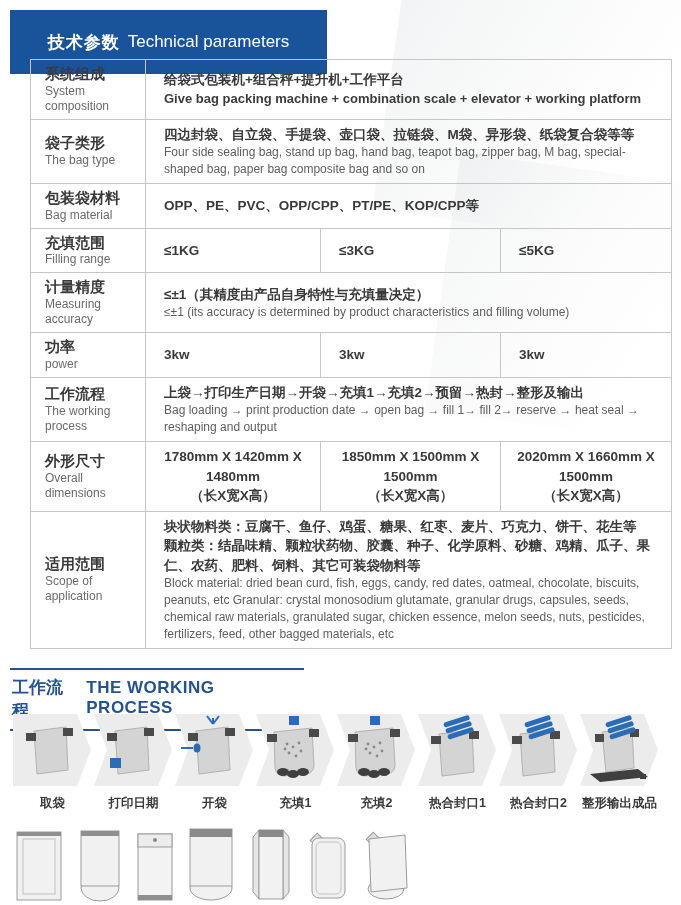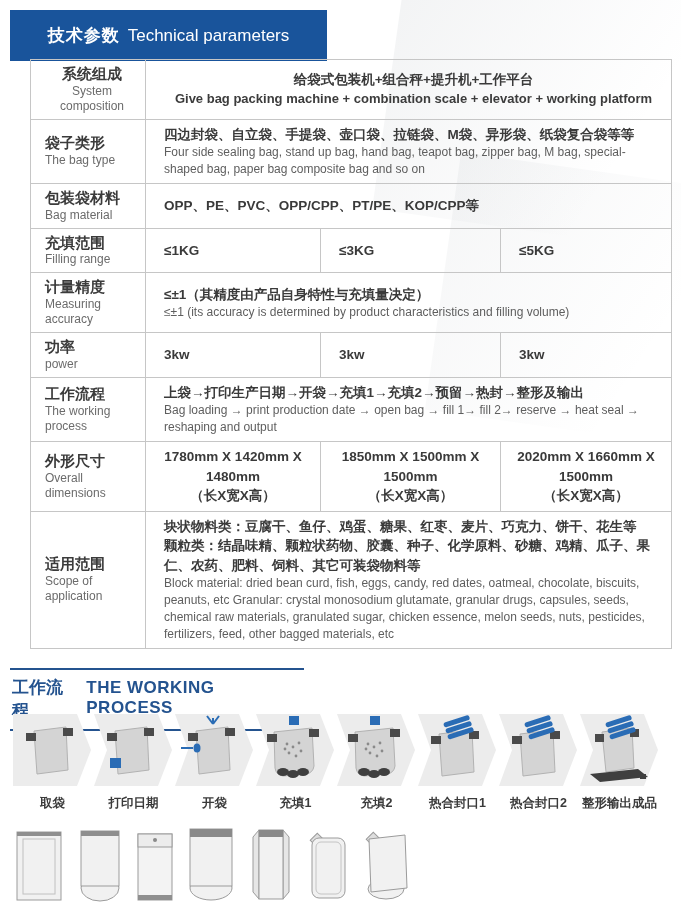--- a/index.html
+++ b/index.html
@@ -2,21 +2,21 @@
 <html><head>
 <meta charset="utf-8">
 <style>
   html,body{margin:0;padding:0;background:#fff;}
   body{font-family:"Liberation Sans","DejaVu Sans",sans-serif;color:#3a3a3a;}
   .page{position:relative;width:681px;height:905px;background:#ffffff;overflow:hidden;}
   .wm{position:absolute;pointer-events:none;}
   .wm1{top:-60px;right:-140px;width:430px;height:300px;background:linear-gradient(115deg,rgba(120,130,140,0.10),rgba(120,130,140,0) 60%);transform:rotate(8deg);}
   .wm2{top:180px;right:-180px;width:420px;height:260px;background:linear-gradient(115deg,rgba(120,130,140,0.07),rgba(120,130,140,0) 55%);transform:rotate(8deg);}
 
-  .header-badge{position:absolute;left:10px;top:10px;width:317px;height:51px;background:#19549b;display:flex;align-items:center;justify-content:center;gap:8px;}
+  .header-badge{position:absolute;left:10px;top:10px;width:317px;height:64px;background:#19549b;display:flex;align-items:center;justify-content:center;gap:8px;}
   .header-badge .zh{color:#fff;font-size:17px;font-weight:bold;letter-spacing:1px;}
   .header-badge .en{color:#fff;font-size:17px;font-weight:400;}
 
   table.params{position:absolute;left:30px;top:59px;width:641px;border-collapse:collapse;table-layout:fixed;}
   table.params td{border:1px solid #c6c6c6;vertical-align:middle;padding:5px 8px 5px 18px;}
   table.params td.label-cell{padding:5px 6px 5px 14px;}
   .label-cell .lzh{font-size:15px;font-weight:bold;color:#3b3b3b;line-height:1.25;}
   .label-cell .len{font-size:12px;font-weight:400;color:#6b6b6b;line-height:1.25;}
   .v-zh{font-size:13.5px;font-weight:600;color:#3a3a3a;line-height:1.45;}
   .v-en{font-size:12px;font-weight:400;color:#5e5e5e;line-height:1.4;}
@@ -48,21 +48,21 @@
   </div>
 
   <table class="params">
     <colgroup>
         <col style="width:115px">
         <col style="width:175px">
         <col style="width:180px">
         <col style="width:171px">
       </colgroup>
     <tbody>
-        <tr style="height: 42px; text-align: center;">
+        <tr style="height: 42px;">
           <td class="label-cell">
             <div class="lzh">系统组成</div>
             <div class="len">System composition</div>
           </td>
           <td colspan="3">
             <div class="v-zh">给袋式包装机+组合秤+提升机+工作平台</div>
             <div class="v-en-dark">Give bag packing machine + combination scale + elevator + working platform</div>
           </td>
         </tr>
         <tr style="height: 55px;">

